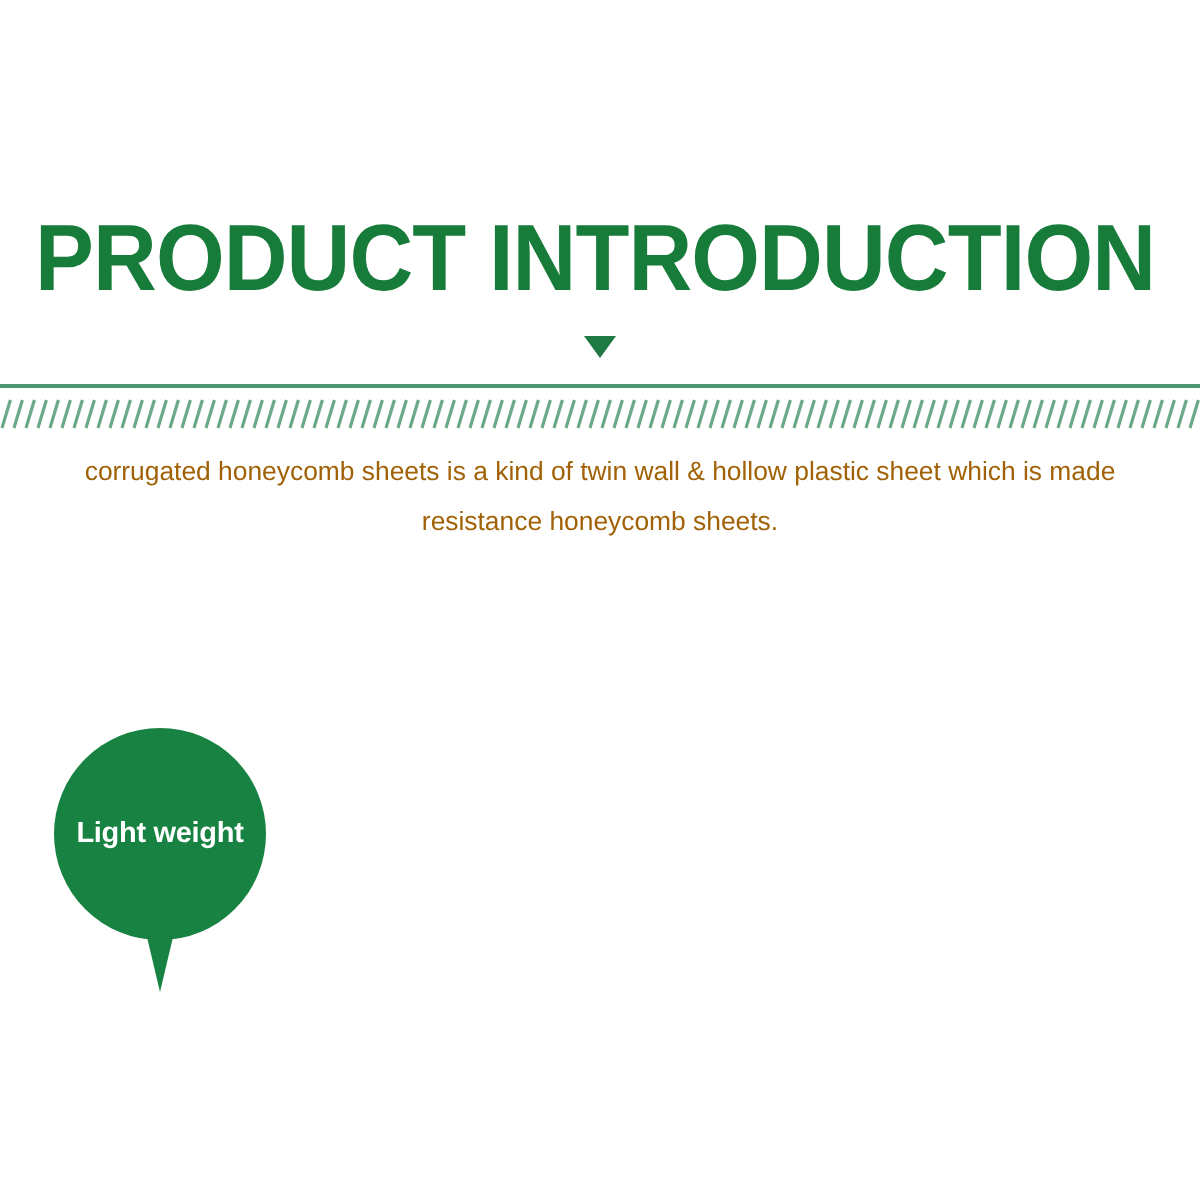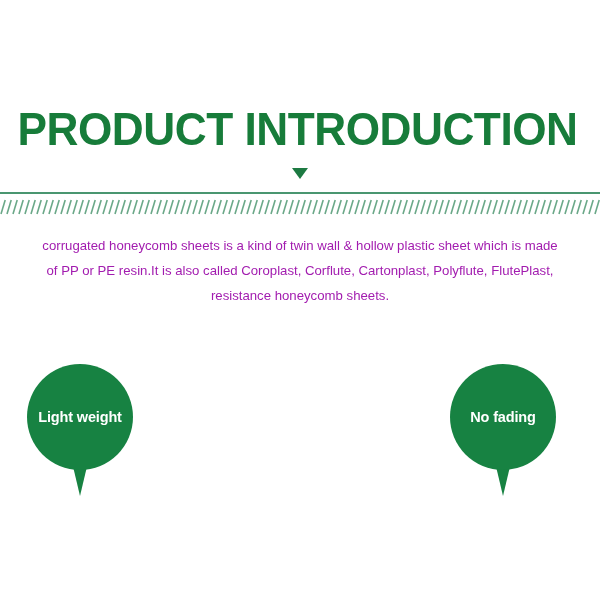--- a/index.html
+++ b/index.html
@@ -74,27 +74,27 @@
     height: 16px;
     overflow: hidden;
   }
   .hatch-band svg {
     display: block;
   }
 
   
   .body-copy {
     position: absolute;
-    top: 233px;
+    top: 223px;
     left: 18px;
     width: 564px;
     text-align: center;
     font-size: 13.2px;
     line-height: 25px;
-    color: #a21caf;
+    color: #a16207;
   }
   .body-line {
     display: block;
     white-space: nowrap;
   }
 
   
   .badge-row {
     position: absolute;
     top: 364px;
@@ -168,37 +168,30 @@
         <pattern id="hatch" width="6" height="16" patternUnits="userSpaceOnUse">
           <line x1="1" y1="15" x2="5.2" y2="1" stroke="#6aa888" stroke-width="1.6"></line>
         </pattern>
       </defs>
       <rect x="0" y="0" width="600" height="16" fill="url(#hatch)"></rect>
     </svg>
   </div>
 
   <div class="body-copy">
     <span class="body-line">corrugated honeycomb sheets is a kind of twin wall &amp; hollow plastic sheet which is made</span>
-    <span class="body-line">of PP or PE resin.It is also called Coroplast, Corflute, Cartonplast, Polyflute, FlutePlast,</span>
     <span class="body-line">resistance honeycomb sheets.</span>
   </div>
 
   <div class="badge-row">
 
     <div class="badge badge-1">
       <div class="badge-tail"></div>
       <div class="badge-circle">
         <div class="badge-label">Light weight</div>
       </div>
     </div>
 
 
 
-    <div class="badge badge-4">
-      <div class="badge-tail"></div>
-      <div class="badge-circle">
-        <div class="badge-label">No fading</div>
-      </div>
-    </div>
 
   </div>
 
 </div>
 
 </body></html>

